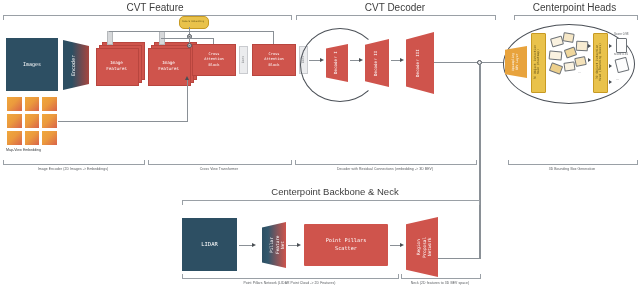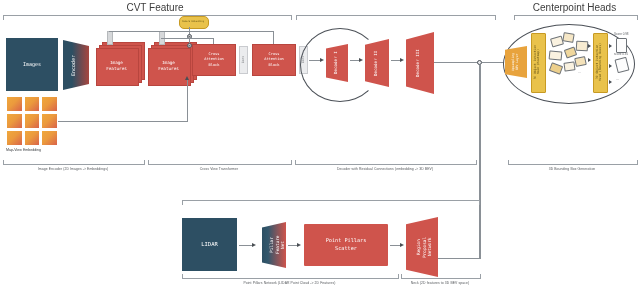--- a/index.html
+++ b/index.html
@@ -124,20 +124,21 @@
     font-family:"DejaVu Sans Mono", monospace;
     font-size:3px;color:#5e4d12;line-height:1.15;text-align:center;
   }
 </style>
 </head>
 <body>
 
 <div id="stage">
 
   <div class="abs sect-title" style="left:60px;top:2px;width:190px;">CVT Feature</div>
+  <div class="abs sect-title" style="left:300px;top:2px;width:190px;">CVT Decoder</div>
   <div class="abs sect-title" style="left:512px;top:2px;width:125px;">Centerpoint Heads</div>
 
   <div class="abs bracket lft rgt" style="left:3px;top:15px;width:287px;"></div>
   <div class="abs bracket lft rgt" style="left:296px;top:15px;width:198px;"></div>
   <div class="abs bracket lft rgt" style="left:514px;top:15px;width:122px;"></div>
 
   <div class="abs box navy" style="left:6px;top:38px;width:52px;height:53px;font-size:5px;">Images</div>
 
   <div class="abs mv-grid" style="left:6px;top:96px;width:52px;height:50px;">
     <div class="mv-cell"></div>
@@ -302,20 +303,21 @@
 
   <div class="abs bracket-down" style="left:148px;top:160px;width:142px;"></div>
   <div class="abs caption" style="left:148px;top:167px;width:142px;">Cross View Transformer</div>
 
   <div class="abs bracket-down" style="left:295px;top:160px;width:180px;"></div>
   <div class="abs caption" style="left:295px;top:167px;width:180px;">Decoder with Residual Connections (embedding -&gt; 3D BEV)</div>
 
   <div class="abs bracket-down" style="left:508px;top:160px;width:128px;"></div>
   <div class="abs caption" style="left:508px;top:167px;width:128px;">3D Bounding Box Generation</div>
 
+  <div class="abs sect-title" style="left:190px;top:186px;width:290px;font-size:9.5px;">Centerpoint Backbone &amp; Neck</div>
   <div class="abs bracket lft rgt" style="left:182px;top:200px;width:296px;"></div>
 
   <div class="abs box navy" style="left:182px;top:218px;width:55px;height:53px;font-size:5.5px;">LIDAR</div>
 
   <div class="abs ln-h" style="left:239px;top:245px;width:14px;"></div>
   <div class="abs arrow-r" style="left:252px;top:242.5px;"></div>
 
   <div class="abs trap-l grad-pfn" style="left:262px;top:222px;width:24px;height:46px;"></div>
   <div class="abs vert" style="left:269px;top:226px;height:38px;font-size:4.4px;color:#fff;
        display:flex;align-items:center;justify-content:center;white-space:pre;line-height:1.3;text-align:center;">Pillar

